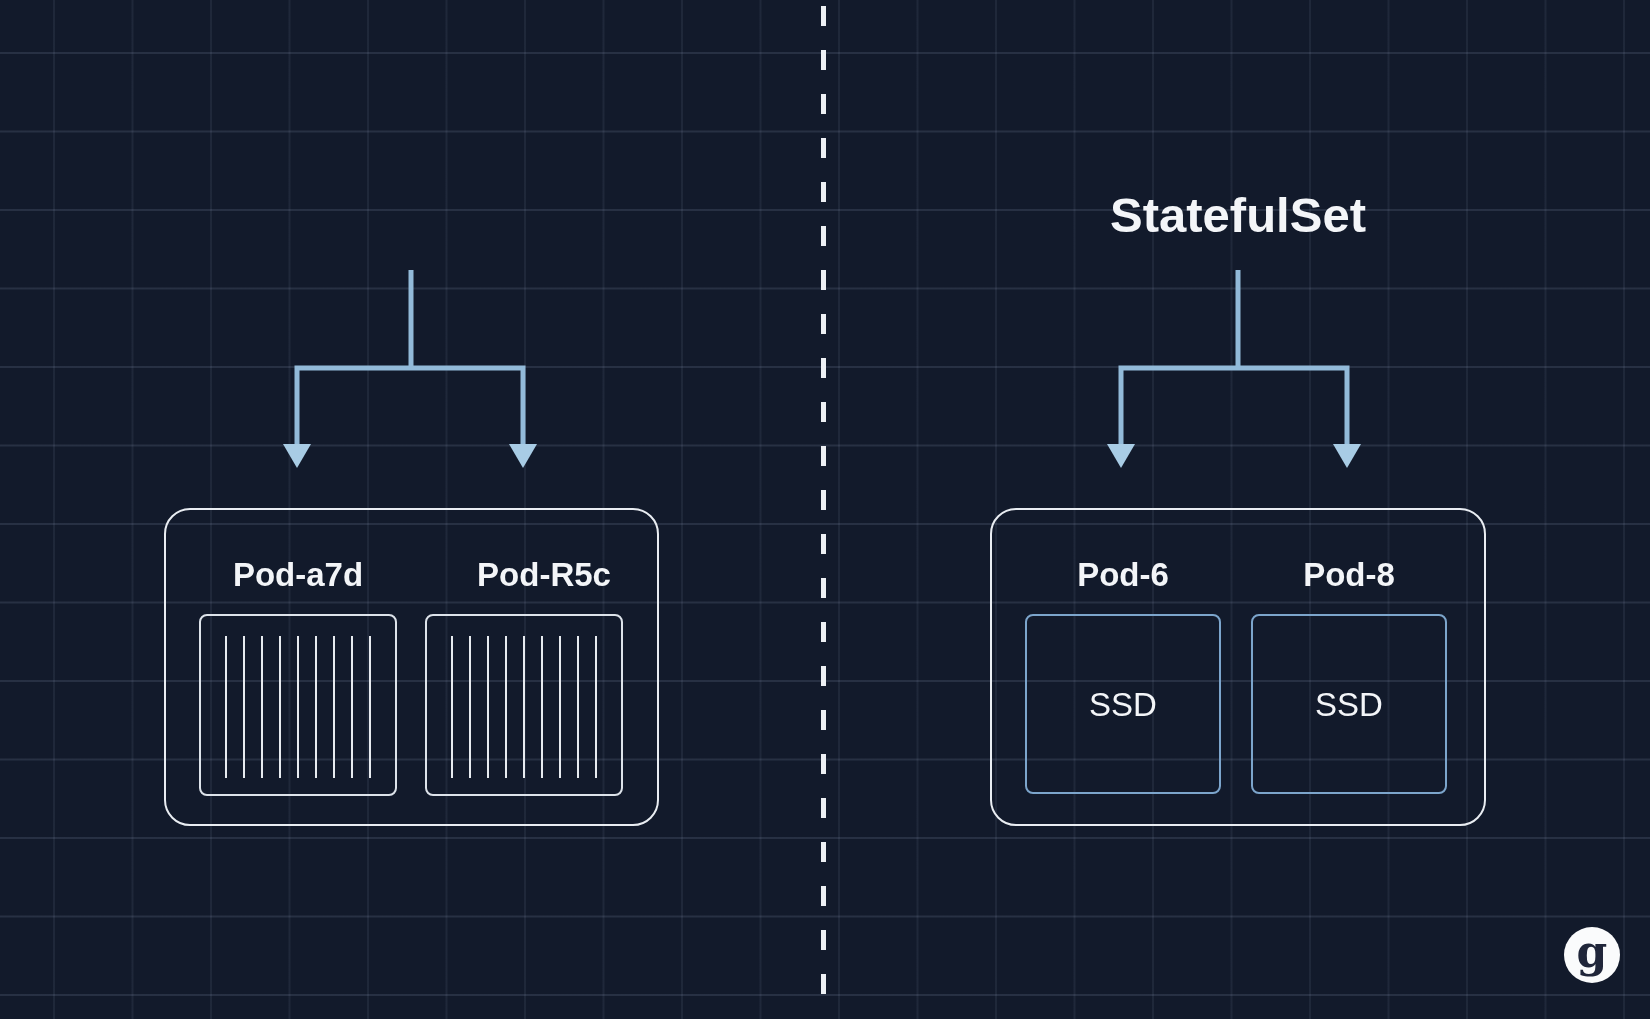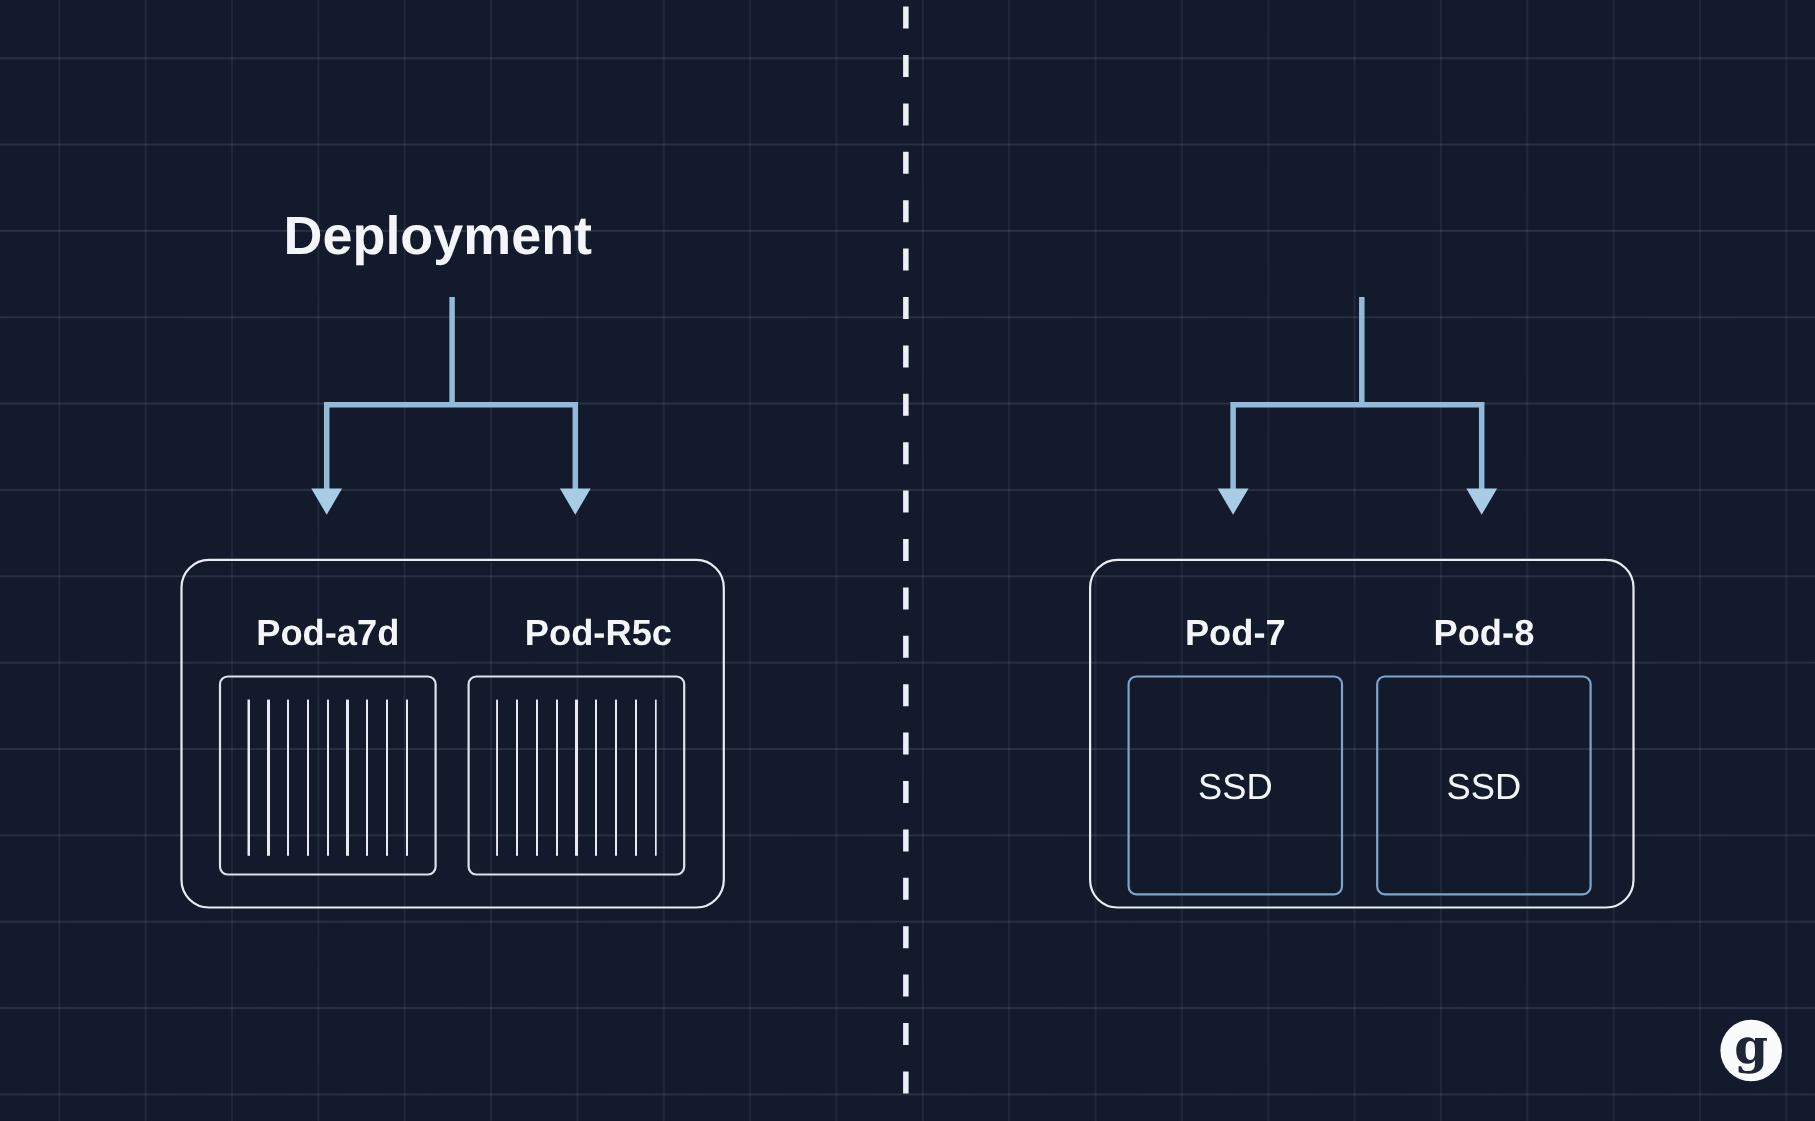--- a/index.html
+++ b/index.html
@@ -39,21 +39,21 @@
     position:absolute; top:104px; width:198px; height:182px; box-sizing:border-box;
     border:2px solid var(--inner_border); border-radius:8px;
   }
   .stripes{
     position:absolute; top:20px; left:50%; transform:translateX(-50%);
     width:146px; height:142px;
     background-image:repeating-linear-gradient(90deg,
       var(--stripe) 0px, var(--stripe) 2px, transparent 2px, transparent 18px);
   }
   .ssd-box{
-    position:absolute; top:104px; width:196px; height:200px; box-sizing:border-box;
+    position:absolute; top:104px; width:196px; height:180px; box-sizing:border-box;
     border:2px solid var(--ssd_border); border-radius:8px;
     display:flex; align-items:center; justify-content:center;
   }
   .ssd-label{font-size:33px; font-weight:500; color:var(--text); line-height:1;}
   .logo{
     position:absolute; left:1564px; top:927px; width:56px; height:56px;
     background:var(--logo_bg); border-radius:50%;
     display:flex; align-items:center; justify-content:center;
   }
   .logo span{
@@ -75,35 +75,35 @@
       <polygon class="arrow-head" points="509,444 537,444 523,468"></polygon>
     </g>
     <g>
       <path class="arrow-line" d="M1238 270 V370"></path>
       <path class="arrow-line" d="M1121 446 V368 H1347 V446"></path>
       <polygon class="arrow-head" points="1107,444 1135,444 1121,468"></polygon>
       <polygon class="arrow-head" points="1333,444 1361,444 1347,468"></polygon>
     </g>
   </svg>
 
-  <div class="title" style="left:398px">Deployment</div>
+  <div class="title" style="left:1238px">StatefulSet</div>
 
   <div class="group-box" style="left:164px; width:495px">
     <div class="pod-label" style="left:132px">Pod-a7d</div>
     <div class="pod-label" style="left:378px">Pod-R5c</div>
     <div class="container-box" style="left:33px">
       <div class="stripes"></div>
     </div>
     <div class="container-box" style="left:259px">
       <div class="stripes"></div>
     </div>
   </div>
 
   <div class="group-box" style="left:990px; width:496px">
-    <div class="pod-label" style="left:131px">Pod-7</div>
+    <div class="pod-label" style="left:131px">Pod-6</div>
     <div class="pod-label" style="left:357px">Pod-8</div>
     <div class="ssd-box" style="left:33px">
       <span class="ssd-label">SSD</span>
     </div>
     <div class="ssd-box" style="left:259px">
       <span class="ssd-label">SSD</span>
     </div>
   </div>
 
   <div class="logo">

